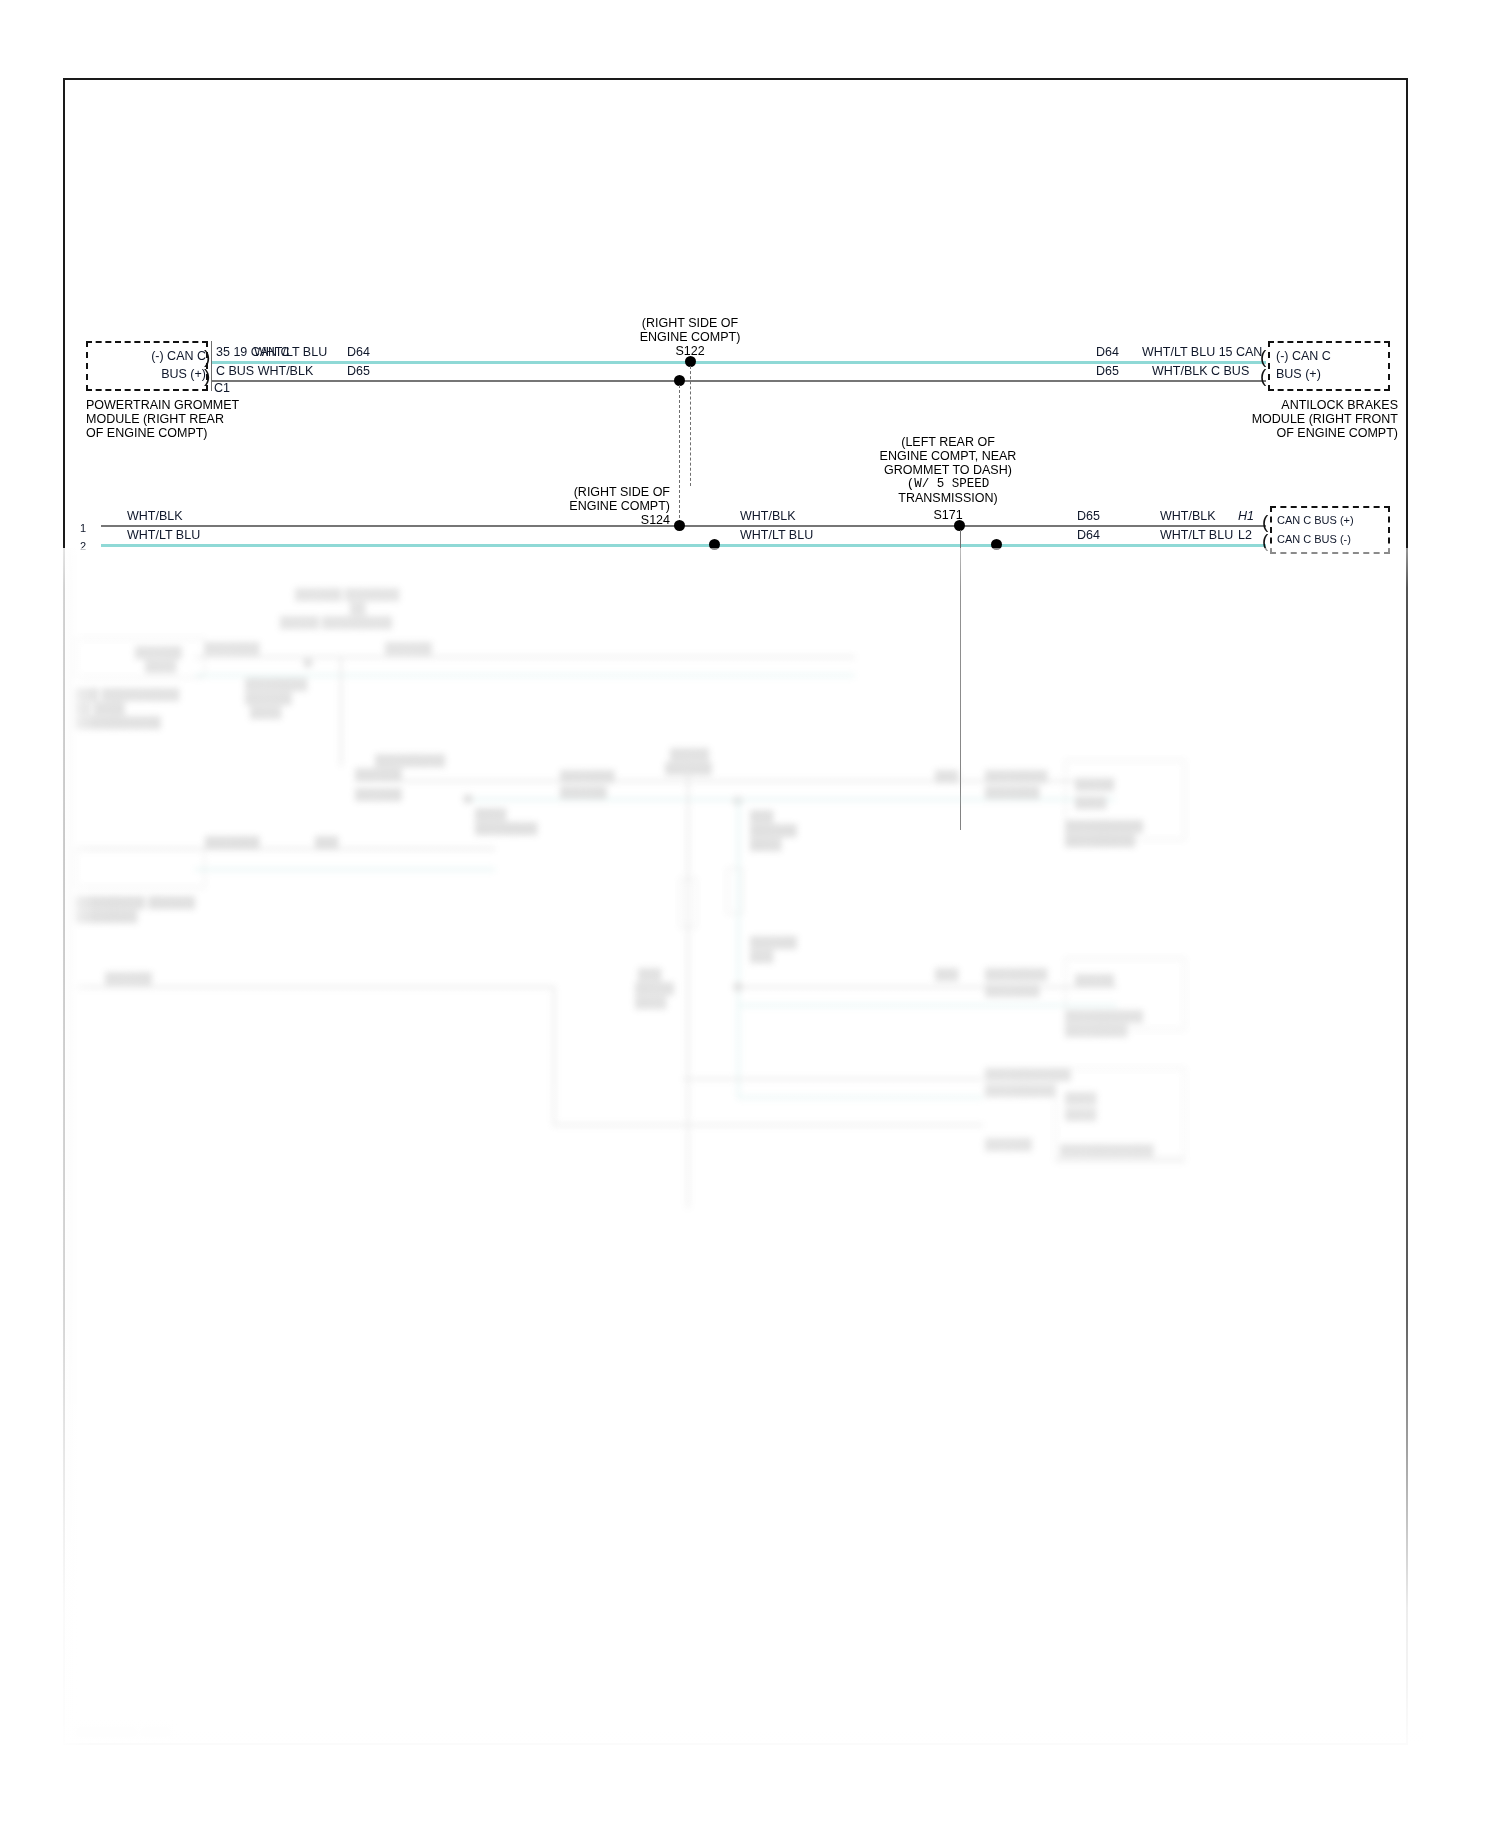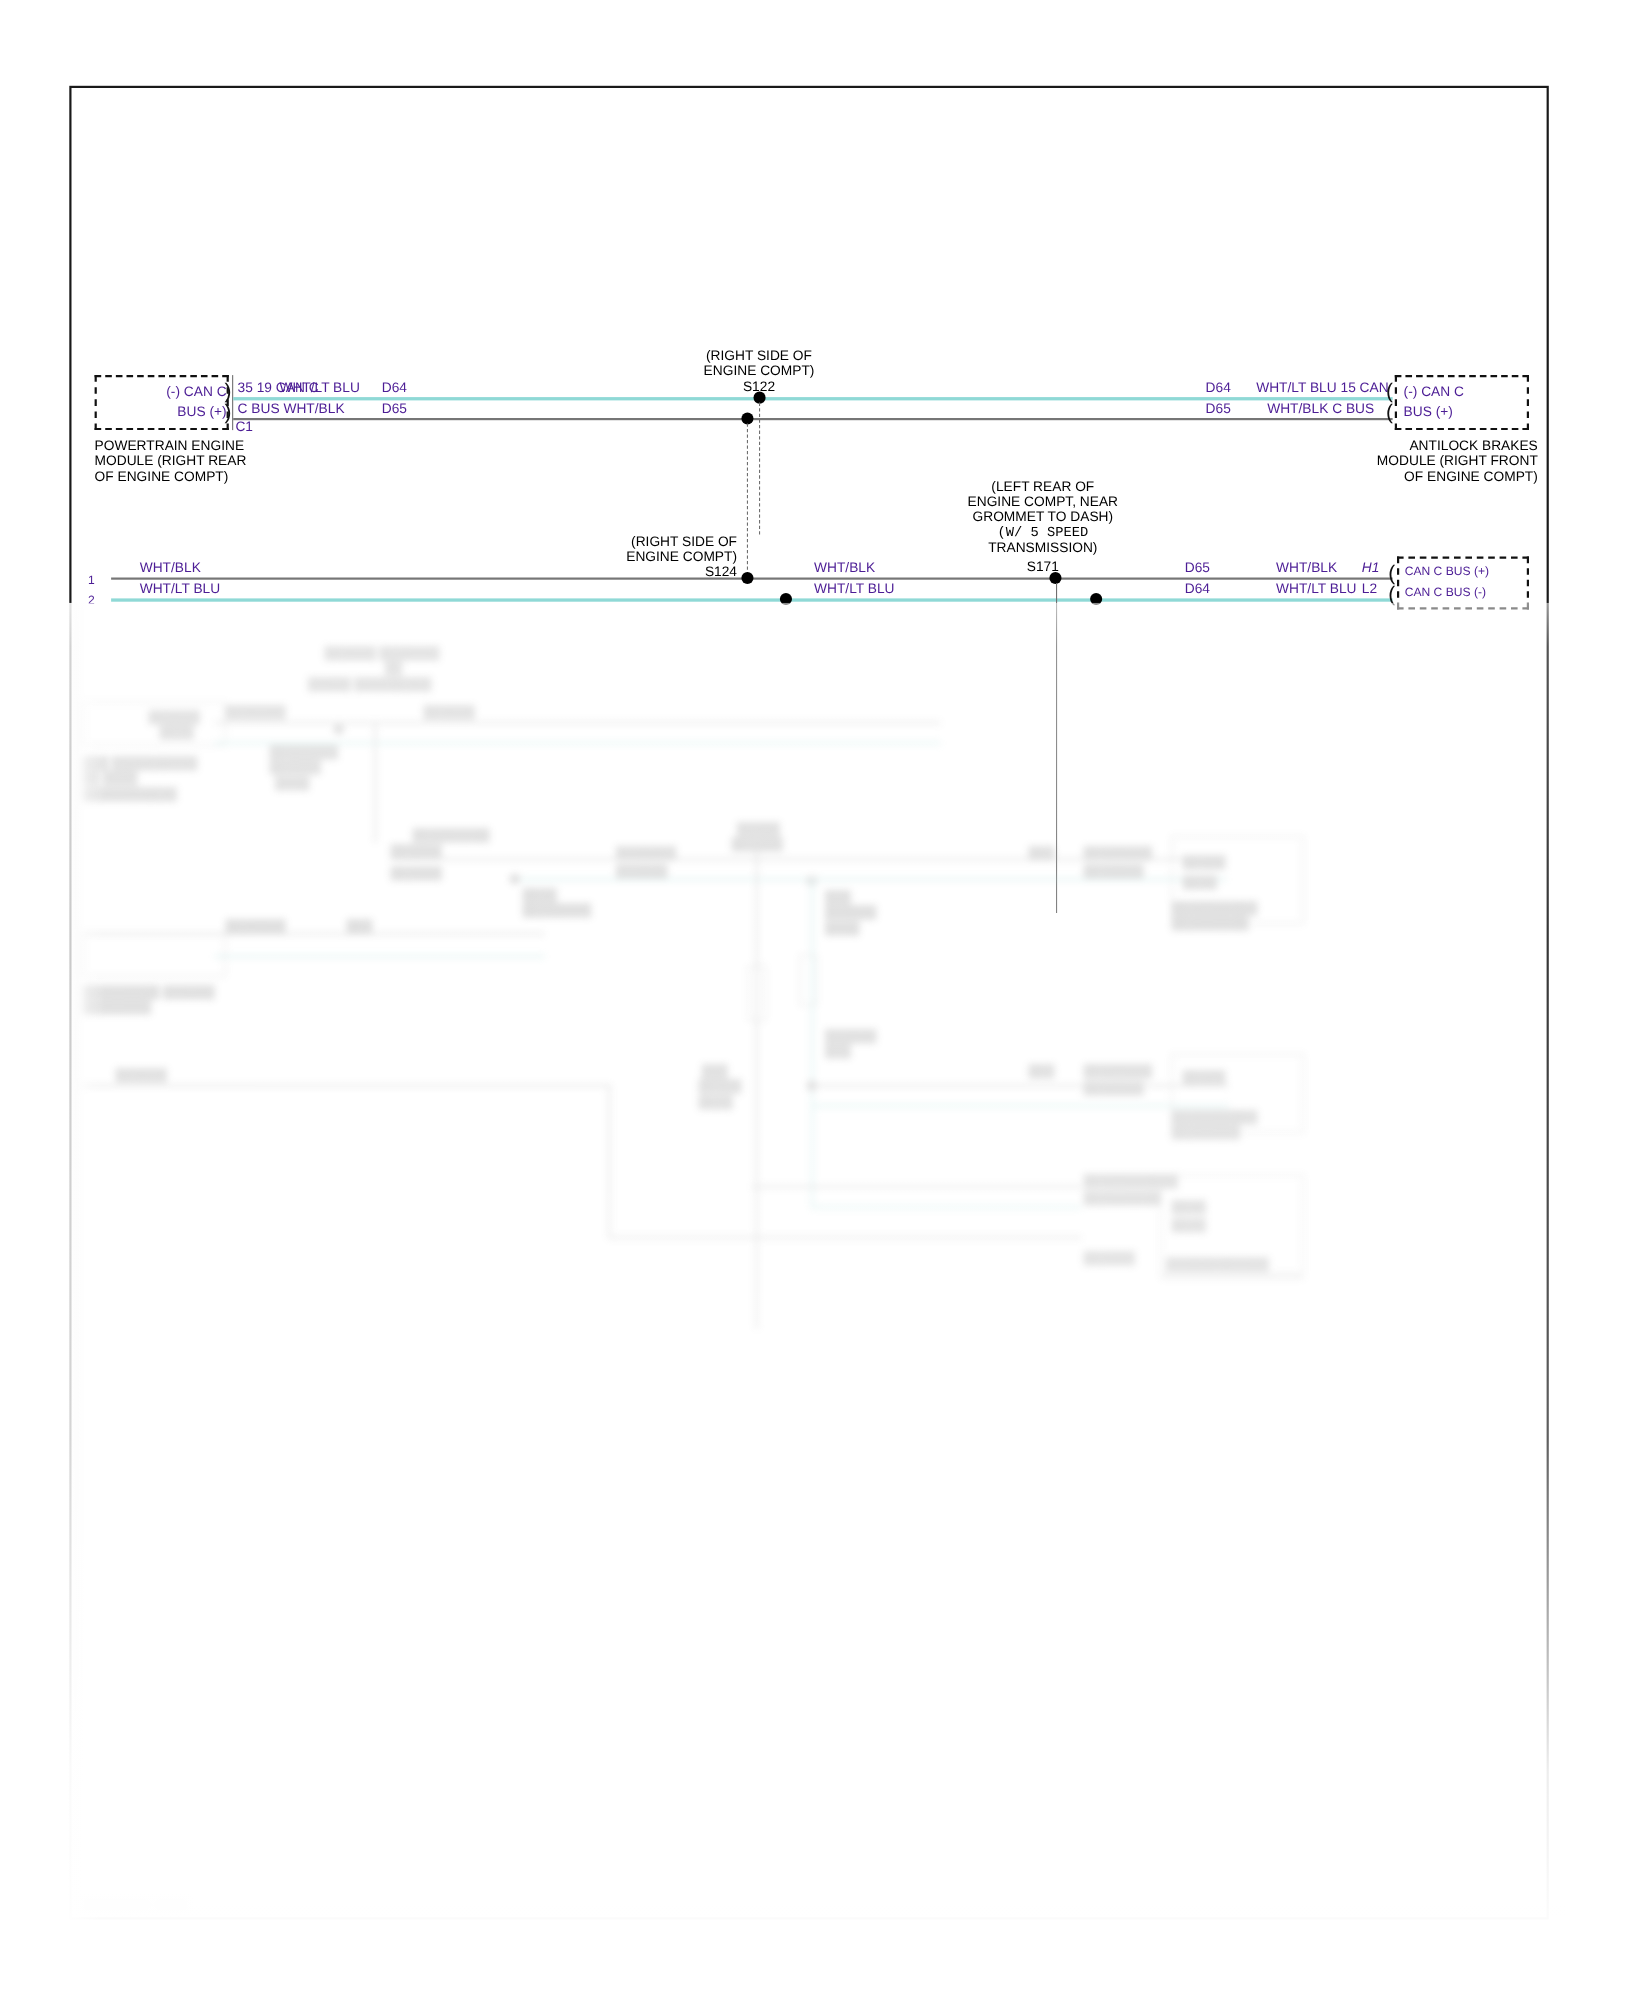--- a/index.html
+++ b/index.html
@@ -15,21 +15,21 @@
   .wire{position:absolute;height:0;border-top:2px solid #6f6f6f;}
   .wire.teal{border-top:3px solid #8fd9d6;}
   .wire.blk{border-top:2px solid #767676;}
   .vline{position:absolute;width:0;border-left:1.5px solid #6f6f6f;}
   .vdash{position:absolute;width:0;border-left:1.5px dashed #6f6f6f;}
   .dot{position:absolute;width:11px;height:11px;border-radius:50%;background:#000;}
 
   .conn-box{position:absolute;border:2px dashed #111;box-sizing:border-box;}
   .paren{position:absolute;font-size:19px;line-height:1;color:#111;}
 
-  .lbl{position:absolute;font-size:12.5px;line-height:14px;white-space:nowrap;color:#4c1d95;}
+  .lbl{position:absolute;font-size:12.5px;line-height:14px;white-space:nowrap;color:#0f172a;}
   .lbl.r{text-align:right;}
   .lbl.small{font-size:11px;}
   .cap{position:absolute;font-size:12.5px;line-height:14.5px;color:#000;}
   .cap.c{text-align:center;}
   .cap.r{text-align:right;}
 
   
   #blur-region{position:absolute;left:55px;top:548px;width:1375px;height:1230px;
       overflow:hidden;pointer-events:none;}
   #blur-inner{position:absolute;inset:0;filter:blur(3.2px);opacity:.30;}
@@ -53,21 +53,21 @@
 <div id="page-frame"></div>
 
 <div class="conn-box" style="left:86px;top:341px;width:122px;height:50px;"></div>
 <div class="lbl r" style="left:88px;top:349px;width:118px;">(-) CAN C</div>
 <div class="lbl r" style="left:88px;top:367px;width:118px;">BUS (+)</div>
 <div class="paren" style="left:204px;top:347px;">)</div>
 <div class="paren" style="left:204px;top:366px;">)</div>
 <div class="vline" style="left:211px;top:341px;height:50px;"></div>
 <div class="lbl" style="left:214px;top:381px;">C1</div>
 
-<div class="cap" style="left:86px;top:398px;">POWERTRAIN ENGINE</div>
+<div class="cap" style="left:86px;top:398px;">POWERTRAIN GROMMET</div>
 <div class="cap" style="left:86px;top:412px;">MODULE (RIGHT REAR</div>
 <div class="cap" style="left:86px;top:426px;">OF ENGINE COMPT)</div>
 
 <div class="lbl" style="left:216px;top:345px;">35 19 CAN C</div>
 <div class="lbl" style="left:254px;top:345px;">WHT/LT BLU</div>
 <div class="lbl" style="left:216px;top:364px;">C BUS WHT/BLK</div>
 
 <div class="lbl" style="left:347px;top:345px;">D64</div>
 <div class="lbl" style="left:347px;top:364px;">D65</div>
 

